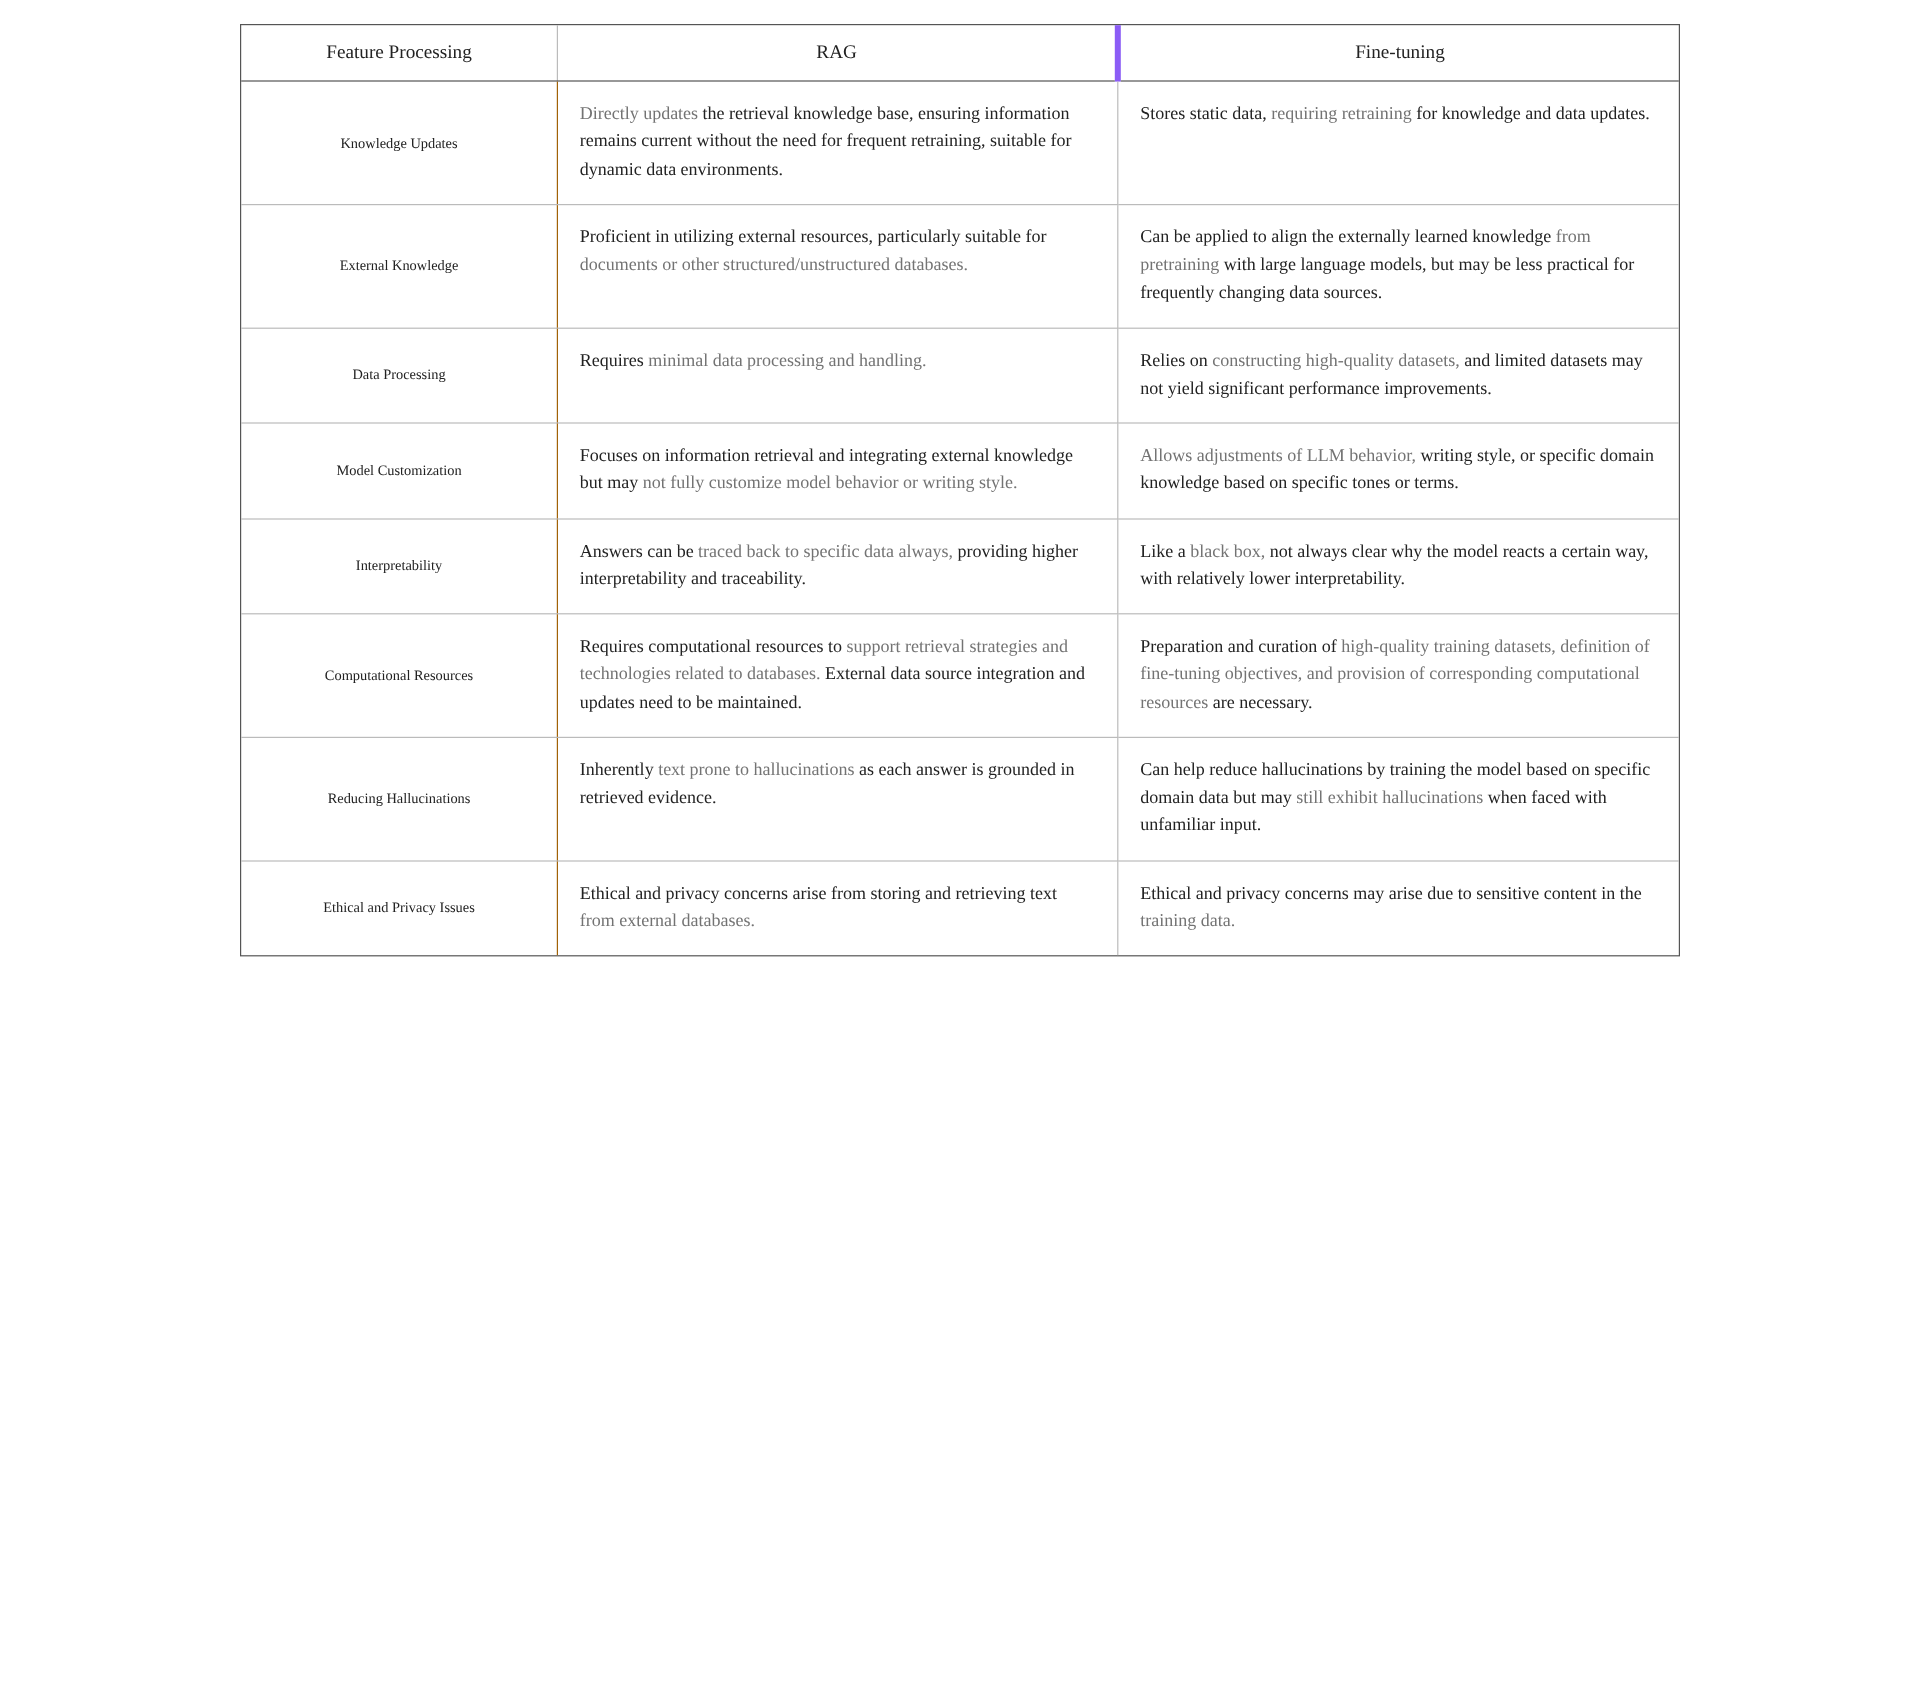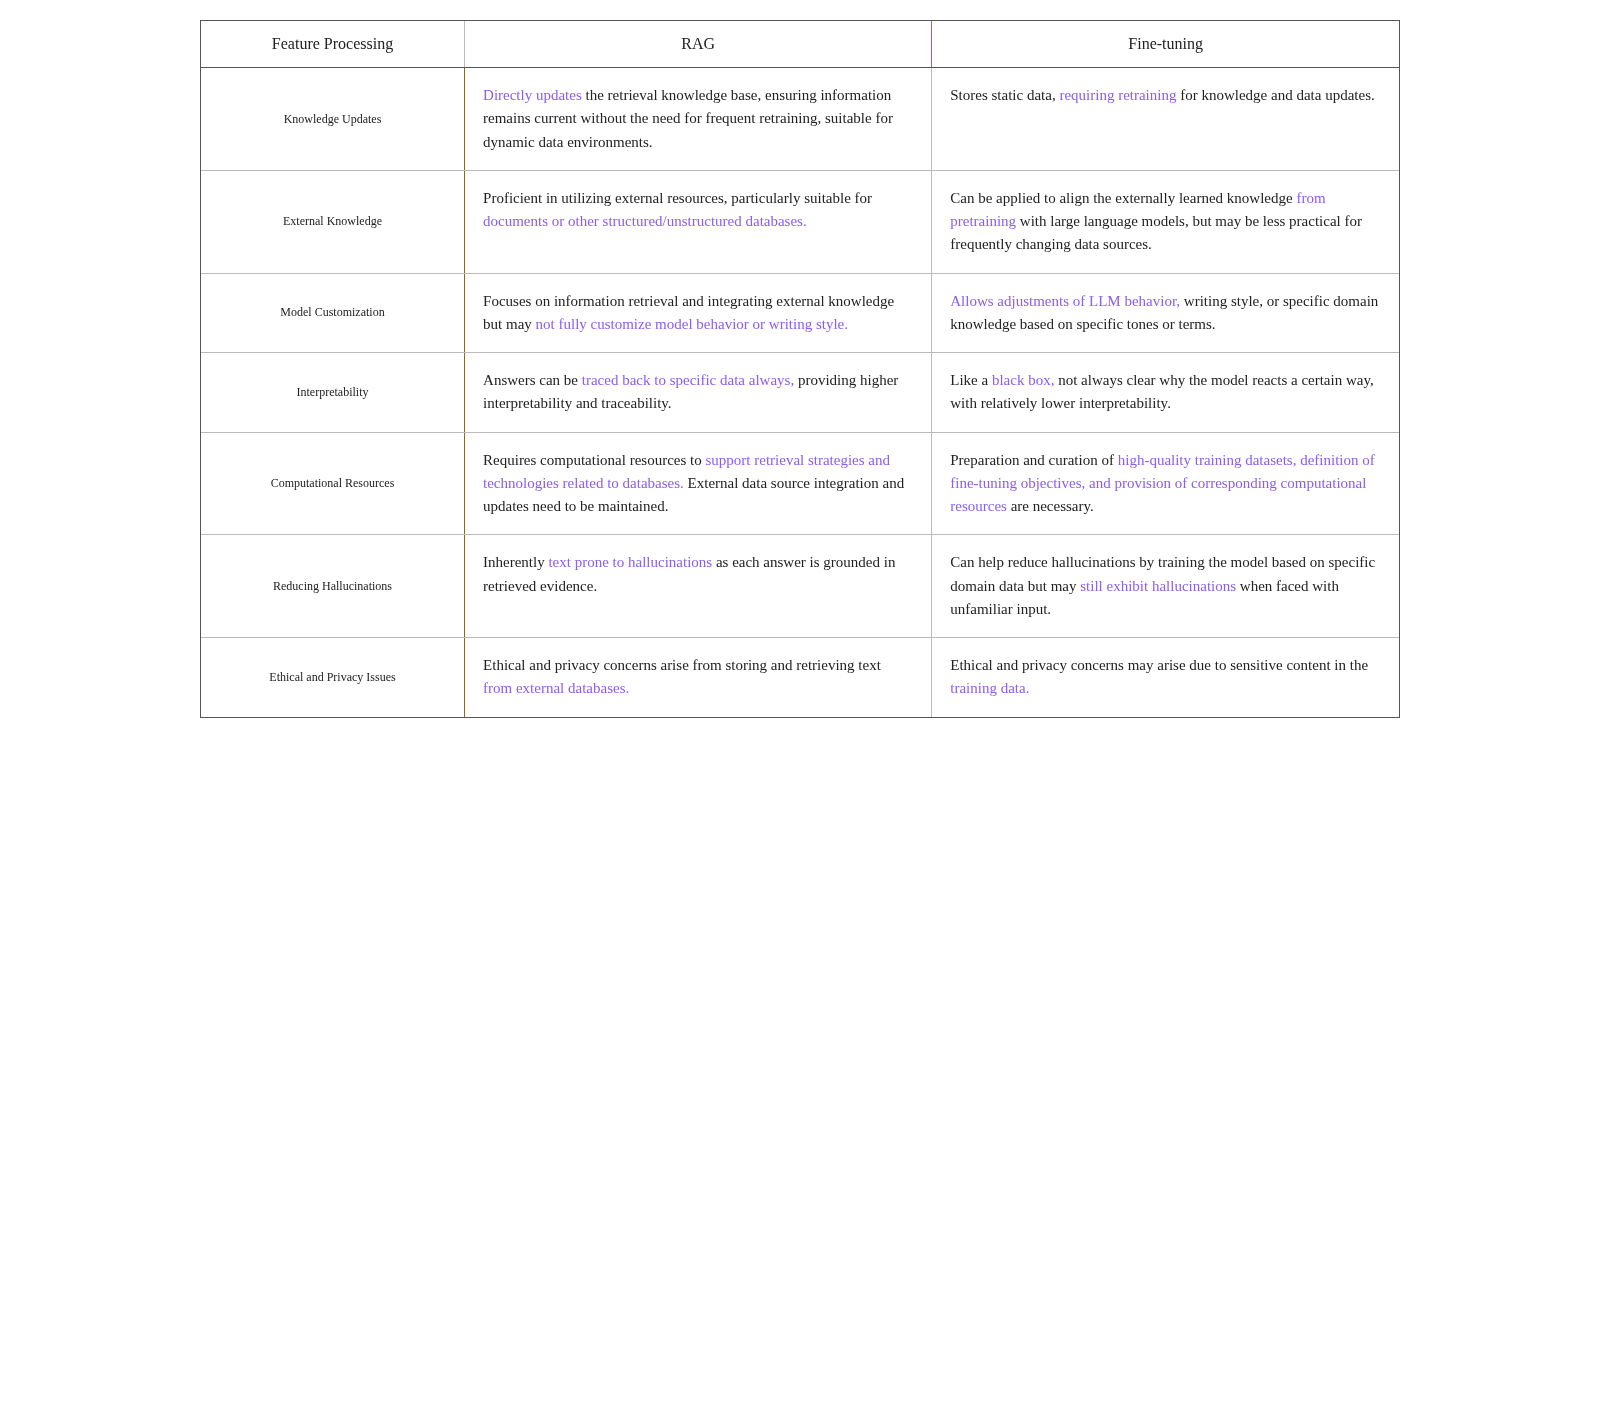--- a/index.html
+++ b/index.html
@@ -32,21 +32,21 @@
       border-bottom: 1.5px solid #555;
       text-align: center;
     }
     thead tr th:first-child {
       text-align: center;
       width: 22%;
       border-right: 1px solid #bbb;
     }
     thead tr th:nth-child(2) {
       width: 39%;
-      border-right: 1px solid #8b5cf6;
+      border-right: 5px solid #8b5cf6;
       text-align: center;
     }
     thead tr th:nth-child(3) {
       width: 39%;
     }
     tbody tr td {
       padding: 16px 18px;
       vertical-align: top;
       border-bottom: 1px solid #bbb;
       line-height: 1.55;
@@ -58,21 +58,21 @@
       font-size: 12px;
       color: #222;
     }
     tbody tr td:nth-child(2) {
       border-right: 1px solid #bbb;
     }
     tbody tr:last-child td {
       border-bottom: none;
     }
     .red {
-      color: #8b5cf6;
+      color: #737373;
     }
   </style>
 </head>
 <body>
 
 <div class="table-wrapper">
   <table>
     <thead>
       <tr>
         <th>Feature Processing</th>
@@ -83,20 +83,25 @@
     <tbody id="table-body">
     <tr>
           <td>Knowledge Updates</td>
           <td><span class="red">Directly updates</span> the retrieval knowledge base, ensuring information remains current without the need for frequent retraining, suitable for dynamic data environments.</td>
           <td>Stores static data, <span class="red">requiring retraining</span> for knowledge and data updates.</td>
         </tr>
         <tr>
           <td>External Knowledge</td>
           <td>Proficient in utilizing external resources, particularly suitable for <span class="red">documents or other structured/unstructured databases.</span></td>
           <td>Can be applied to align the externally learned knowledge <span class="red">from pretraining</span> with large language models, but may be less practical for frequently changing data sources.</td>
+        </tr>
+        <tr>
+          <td>Data Processing</td>
+          <td>Requires <span class="red">minimal data processing and handling.</span></td>
+          <td>Relies on <span class="red">constructing high-quality datasets,</span> and limited datasets may not yield significant performance improvements.</td>
         </tr>
         <tr>
           <td>Model Customization</td>
           <td>Focuses on information retrieval and integrating external knowledge but may <span class="red">not fully customize model behavior or writing style.</span></td>
           <td><span class="red">Allows adjustments of LLM behavior,</span> writing style, or specific domain knowledge based on specific tones or terms.</td>
         </tr>
         <tr>
           <td>Interpretability</td>
           <td>Answers can be <span class="red">traced back to specific data always,</span> providing higher interpretability and traceability.</td>
           <td>Like a <span class="red">black box,</span> not always clear why the model reacts a certain way, with relatively lower interpretability.</td>

